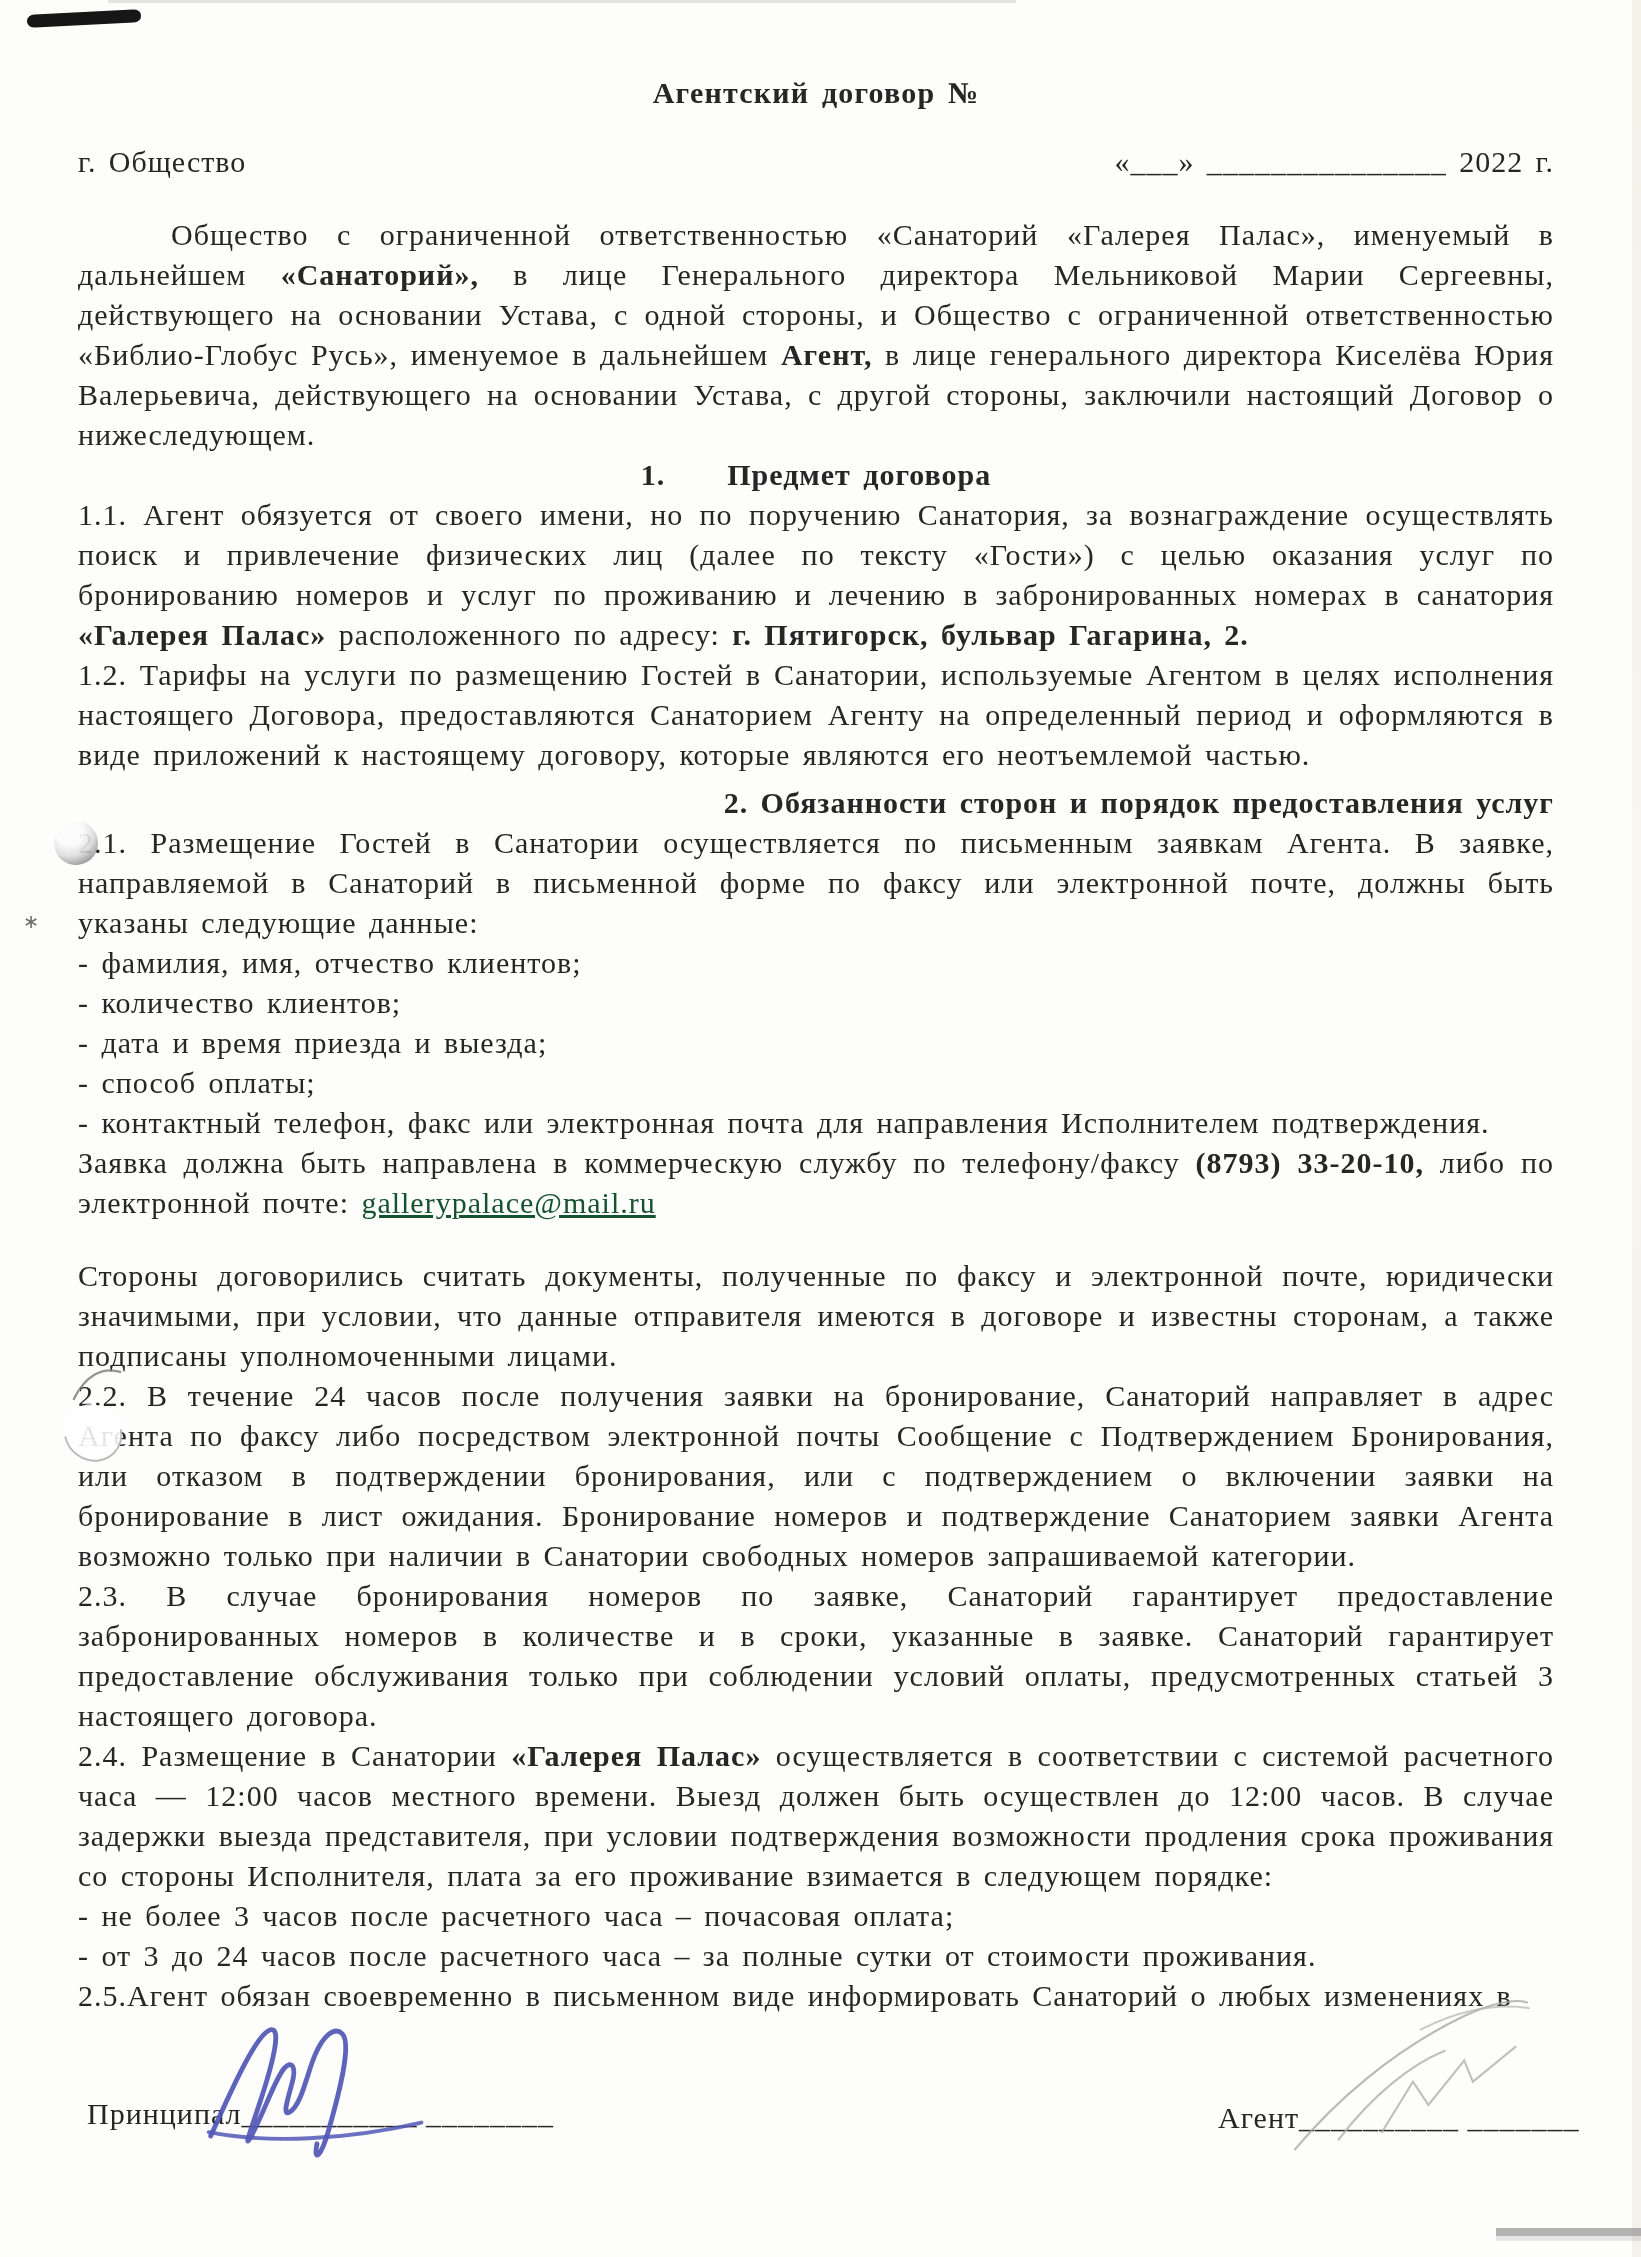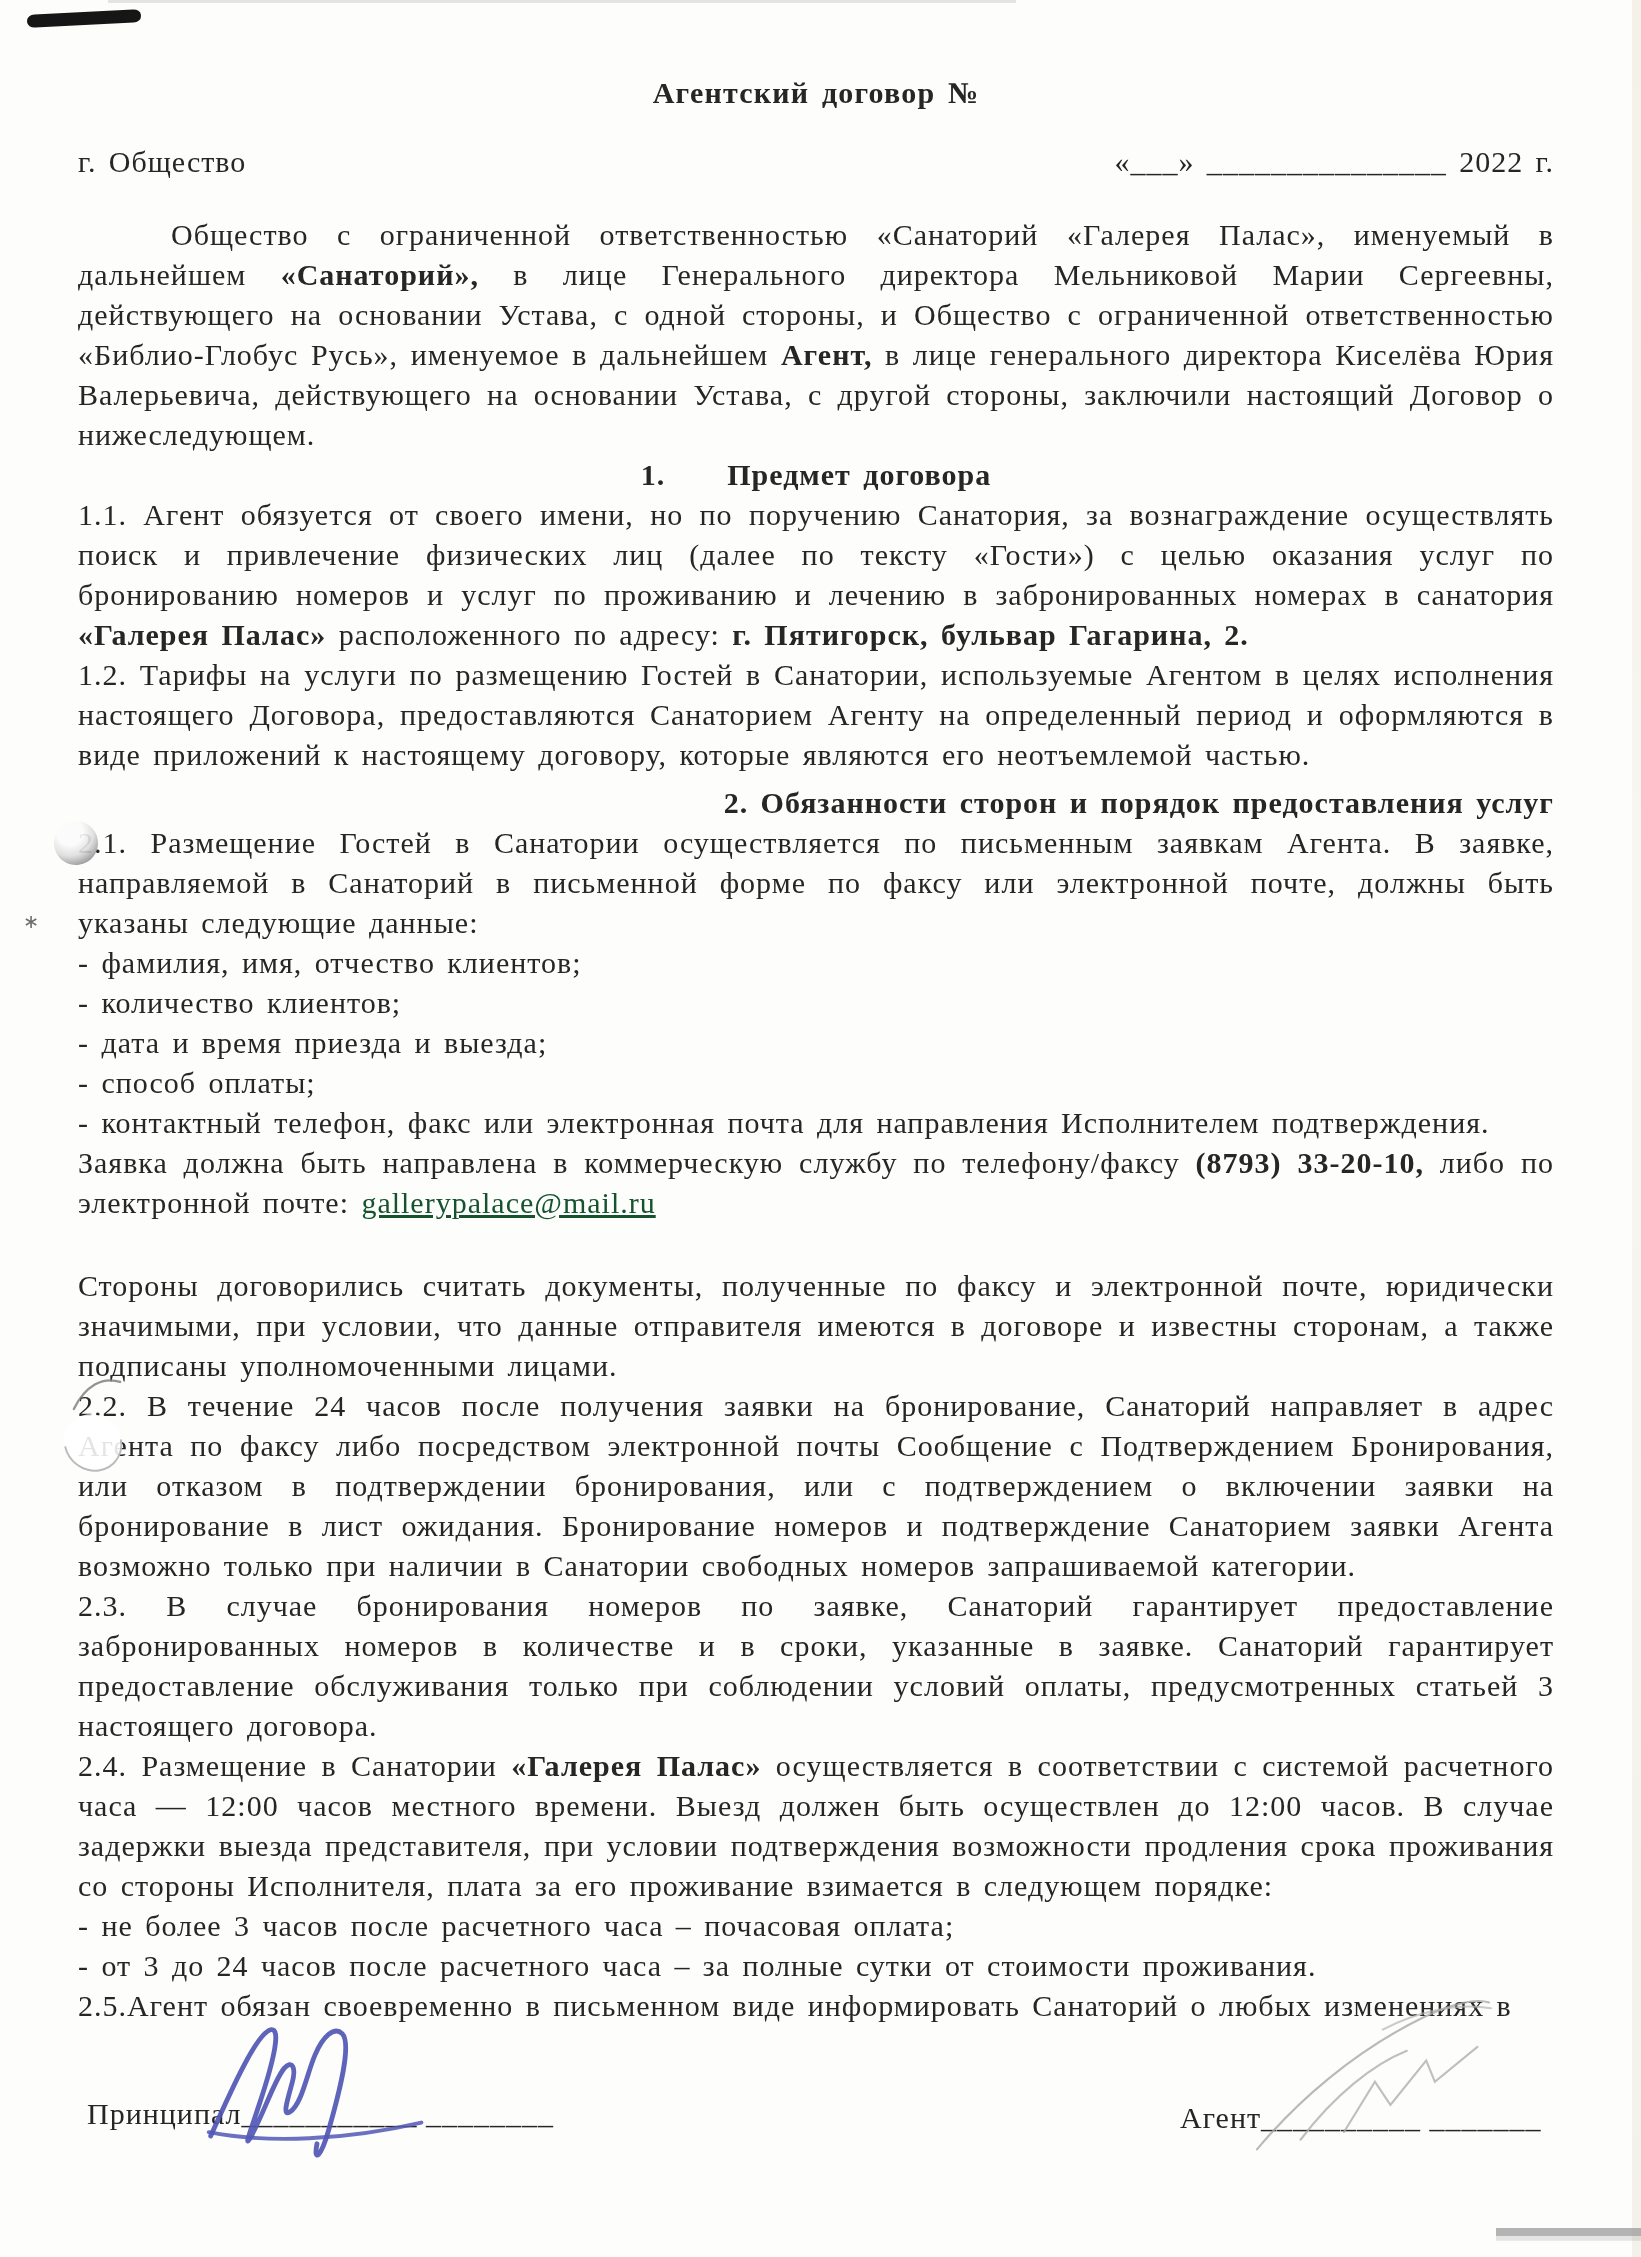--- a/index.html
+++ b/index.html
@@ -16,21 +16,21 @@
   .title{text-align:center;font-weight:bold;margin:0 0 29px 0;letter-spacing:1.2px;}
   .dateline{display:flex;justify-content:space-between;margin:0 0 33px 0;}
   .para{text-align:justify;margin:0;}
   .indent{text-indent:93px;margin-top:13.5px;}
   .b{font-weight:bold;}
   .u{text-decoration:underline;color:#14532d;}
   .h1{text-align:center;font-weight:bold;margin:0;}
   .h1 .gap{display:inline-block;margin-left:62px;}
   .h2{text-align:right;font-weight:bold;margin:7.7px 0 0 0;}
   .line{margin:0;}
-  .gap-before{margin-top:43px;}
+  .gap-before{margin-top:33px;}
   .p22wrap{position:relative;}
   .p22-ring{
     position:absolute;left:-15.4px;top:29px;width:56px;height:52px;border-radius:50%;
     border:2.9px solid rgba(120,120,120,.5);border-right-color:transparent;border-bottom-color:transparent;
     transform:rotate(215deg);background:rgba(255,255,255,.88);pointer-events:none;
   }
   .p22-pen{position:absolute;left:-7.7px;top:-11.6px;pointer-events:none;}
   
   .black-dash{position:absolute;left:27px;top:11.6px;width:114px;height:12.6px;background:#161616;
     border-radius:7.7px/5.8px;transform:rotate(-3deg);}
@@ -38,21 +38,21 @@
   .right-strip{position:absolute;right:0;top:0;width:8.7px;height:100%;
     background:linear-gradient(180deg,#efe9dc,#f4f1e8 40%,#ece9de);opacity:.6;}
   .ring-smudge{position:absolute;left:54px;top:821px;width:44px;height:44px;border-radius:50%;
     background:radial-gradient(circle at 30% 30%, #fbfbfb 30%, #dcdcdc 55%, #8f8f8f 80%, #cccccc 100%);
     opacity:.9;transform:rotate(15deg);}
   .margin-star{position:absolute;left:23px;top:910px;font-size:19.3px;color:#6f6f6f;letter-spacing:0;}
   .corner-mark{position:absolute;right:0;top:2228px;width:145px;height:7.7px;background:#9b9b9b;opacity:.75;
     box-shadow:0 4.8px 0 rgba(160,160,160,.35);}
   
   .sig-left{position:absolute;left:87px;top:2097px;font-size:30px;letter-spacing:1px;}
-  .sig-right{position:absolute;left:1180px;top:2101px;font-size:30px;letter-spacing:1px;}
+  .sig-right{position:absolute;left:1218px;top:2101px;font-size:30px;letter-spacing:1px;}
   .sig-svg{position:absolute;pointer-events:none;}
 </style>
 </head>
 <body>
 
 <div class="page">
 
   <div class="title">Агентский договор №</div>
 
   <div class="dateline">

